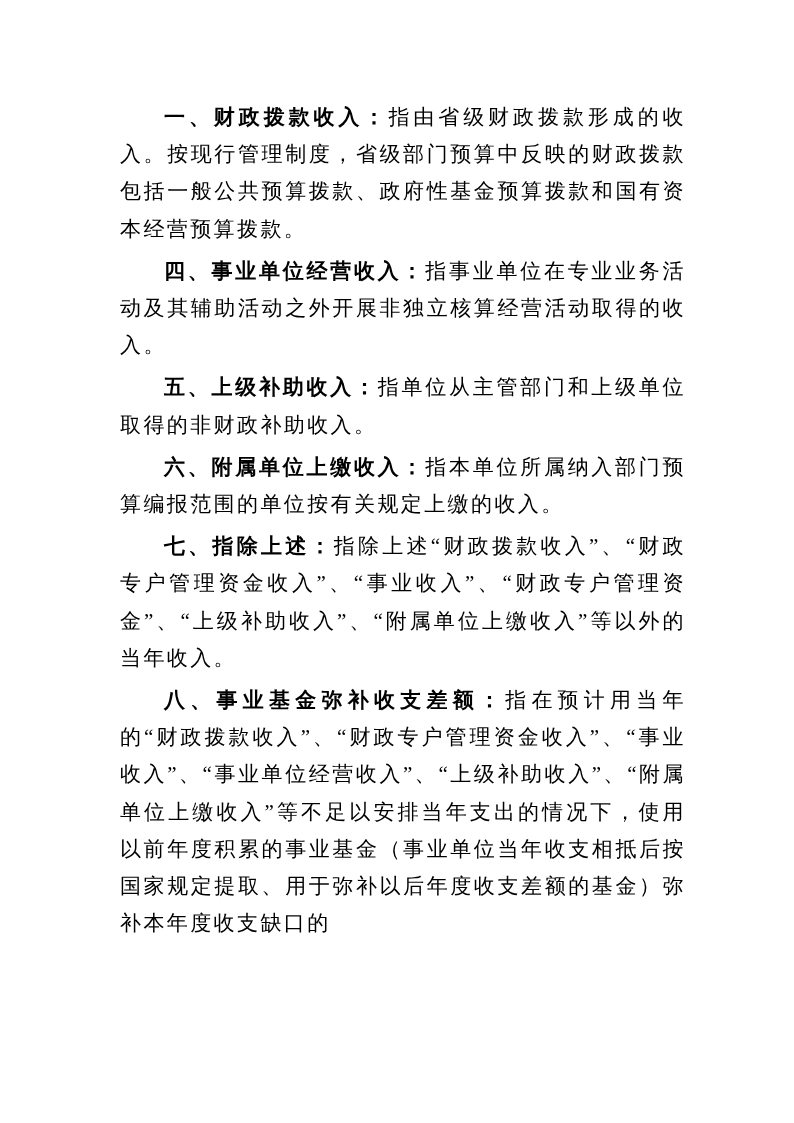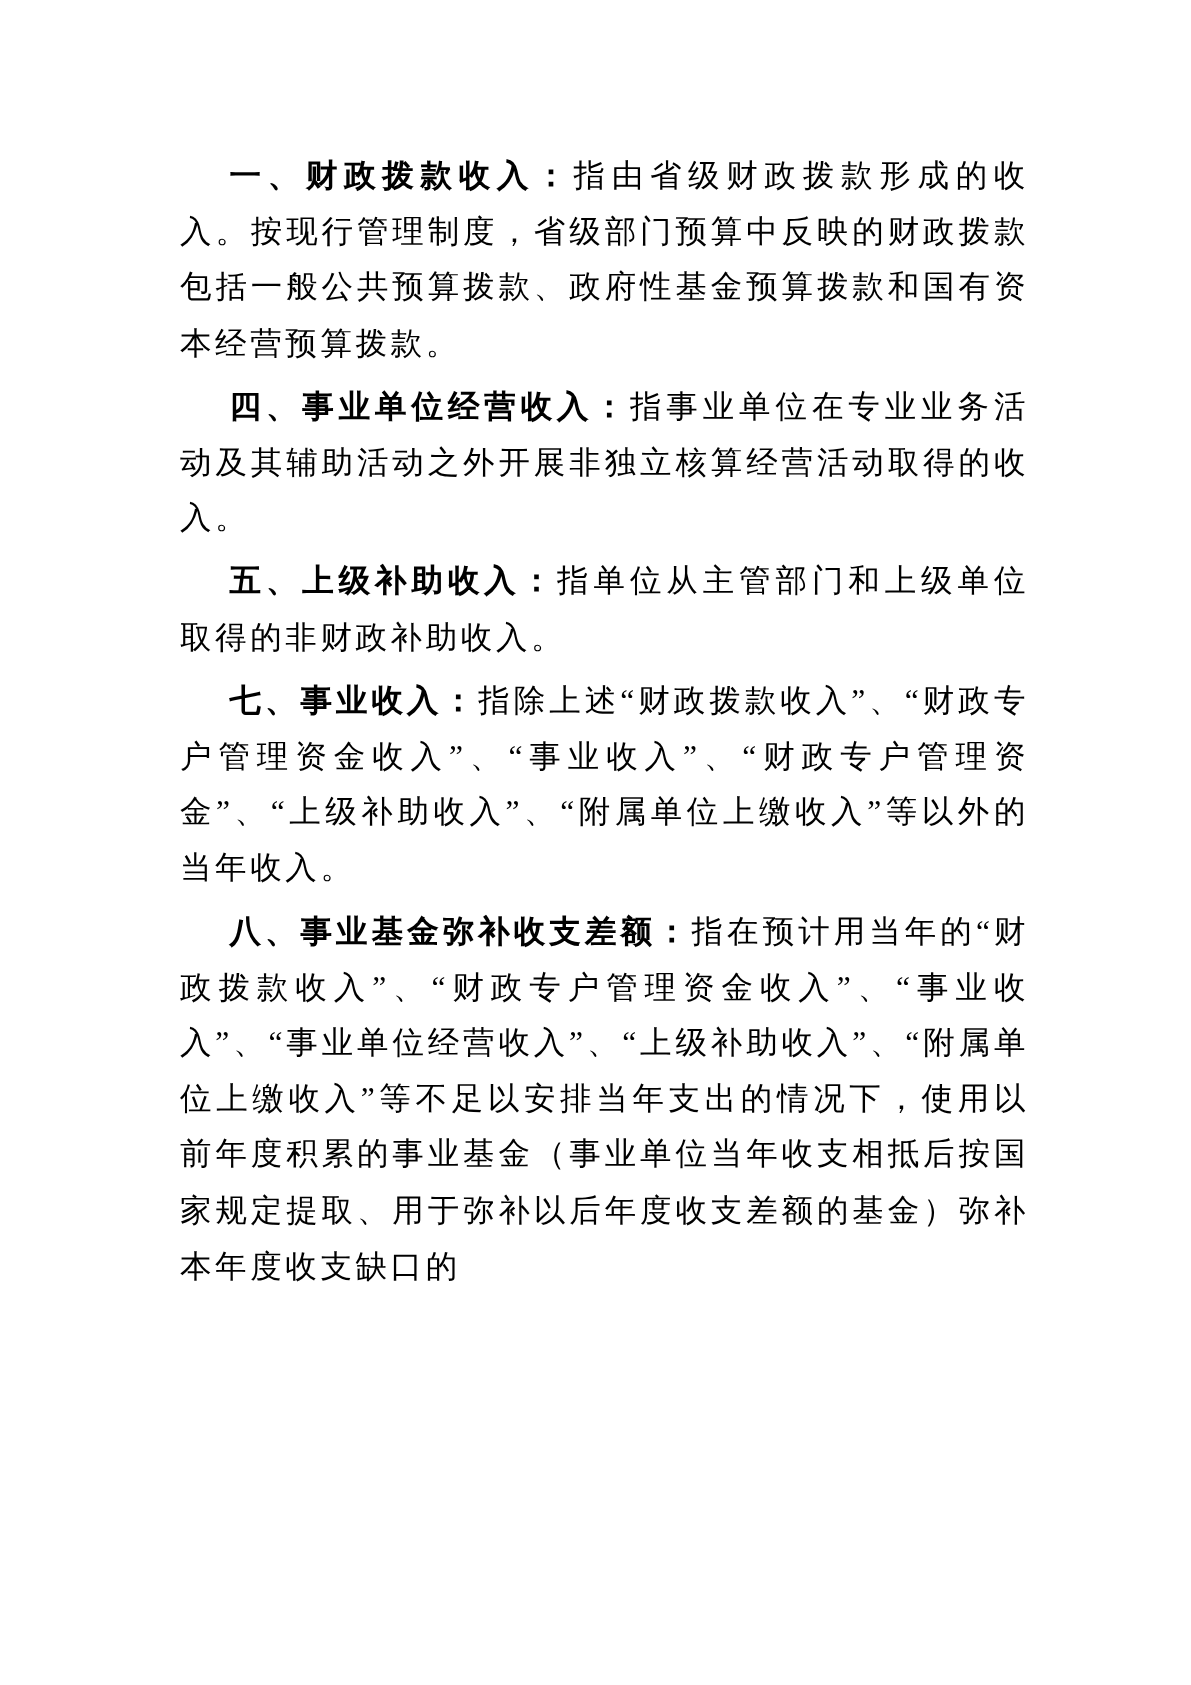--- a/index.html
+++ b/index.html
@@ -29,24 +29,26 @@
     text-align: justify;
     text-indent: 33px;
     word-break: break-all;
   }
   .para:last-child {
     margin-bottom: 0;
   }
   .term {
     font-weight: 700;
     font-family: Liberation Serif, serif;
+    margin-left: 11px;
   }
 </style>
 </head>
 <body>
 
 <div class="doc-page">
   <p class="para"><span class="term">一、财政拨款收入：</span><span>指由省级财政拨款形成的收入。按现行管理制度，省级部门预算中反映的财政拨款包括一般公共预算拨款、政府性基金预算拨款和国有资本经营预算拨款。</span></p>
   <p class="para"><span class="term">四、事业单位经营收入：</span><span>指事业单位在专业业务活动及其辅助活动之外开展非独立核算经营活动取得的收入。</span></p>
   <p class="para"><span class="term">五、上级补助收入：</span><span>指单位从主管部门和上级单位取得的非财政补助收入。</span></p>
-  <p class="para"><span class="term">七、事业收入：</span><span>指除上述“财政拨款收入”、“财政专户管理资金收入”、“事业收入”、“财政专户管理资金”、“上级补助收入”、“附属单位上缴收入”等以外的当年收入。</span></p>
+  <p class="para"><span class="term">六、附属单位上缴收入：</span><span>指本单位所属纳入部门预算编报范围的单位按有关规定上缴的收入。</span></p>
+  <p class="para"><span class="term">七、指除上述：</span><span>指除上述“财政拨款收入”、“财政专户管理资金收入”、“事业收入”、“财政专户管理资金”、“上级补助收入”、“附属单位上缴收入”等以外的当年收入。</span></p>
   <p class="para"><span class="term">八、事业基金弥补收支差额：</span><span>指在预计用当年的“财政拨款收入”、“财政专户管理资金收入”、“事业收入”、“事业单位经营收入”、“上级补助收入”、“附属单位上缴收入”等不足以安排当年支出的情况下，使用以前年度积累的事业基金（事业单位当年收支相抵后按国家规定提取、用于弥补以后年度收支差额的基金）弥补本年度收支缺口的</span></p>
 </div>
 
 </body></html>

